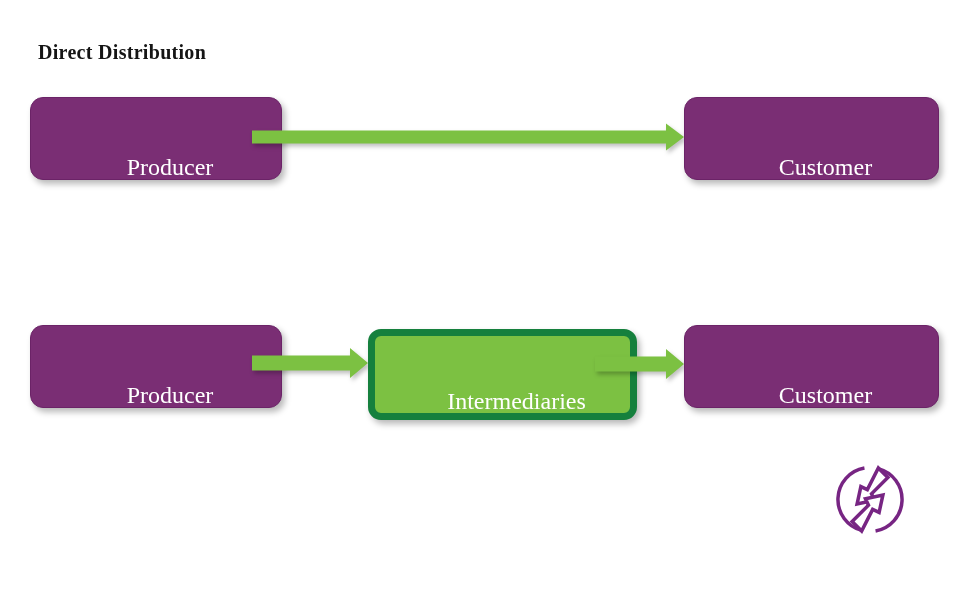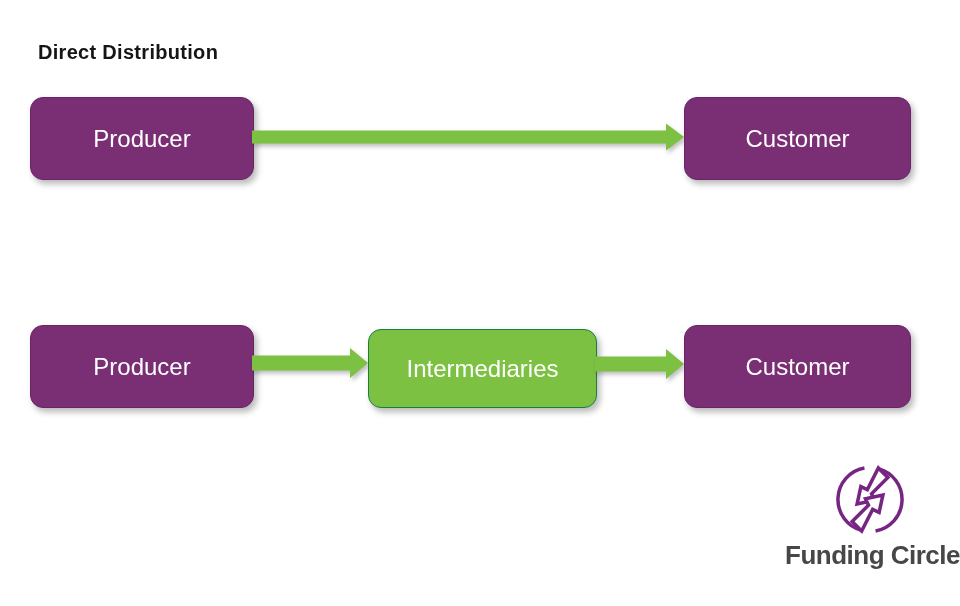--- a/index.html
+++ b/index.html
@@ -1,30 +1,31 @@
 <!DOCTYPE html>
 <html><head>
 <meta charset="utf-8">
 <style>
   html,body { margin:0; padding:0; background:#ffffff; }
   .canvas {
     position:relative; width:960px; height:596px; background:#ffffff;
-    font-family:Liberation Sans, sans-serif; overflow:hidden;
+    font-family:Liberation Serif, serif; overflow:hidden;
   }
   .heading {
     position:absolute; font-size:20px; font-weight:bold; color:#151515;
     letter-spacing:0.3px; white-space:nowrap;
   }
   .node {
-    position:absolute; display:flex; align-items:center; justify-content:center;
+    position:absolute; display:flex; align-items:flex-end; justify-content:center;
     border-radius:13px; color:#ffffff; font-size:24px; line-height:1;
     box-shadow:3px 4px 6px rgba(0,0,0,0.28);
+    padding-left:28px;
   }
   .node.purple { background:#7a2e74; border:1px solid #6b2367; }
-  .node.green  { background:#7cc142; border:1px solid #15803d; }
+  .node.green  { background:#7cc142; border:7px solid #15803d; }
   .arrow { position:absolute; filter:drop-shadow(2px 3px 2px rgba(0,0,0,0.25)); }
   .logo { position:absolute; left:785px; top:461px; width:170px; text-align:center; }
   .logo-icon { display:block; margin:0 auto; }
   .logo-text {
     font-size:26px; font-weight:bold; color:#474747; letter-spacing:-0.5px;
     margin-top:2px; white-space:nowrap;
   }
 </style>
 </head>
 <body>
@@ -68,16 +69,15 @@
 
   <div class="logo">
     <svg class="logo-icon" width="76" height="77" viewBox="0 0 100 100">
       <g fill="none" stroke-width="4.6" stroke-linejoin="miter" stroke="#772583">
         <path d="M 60.9 9.4 A 42 42 0 0 1 57.3 91.4"></path>
         <path d="M 39.1 90.6 A 42 42 0 0 1 42.7 8.6"></path>
         <path d="M 61 8.5 L 73.5 21 L 52 42.5 L 56 51 L 33 56 L 38 33 L 46.5 37 Z" fill="#ffffff"></path>
         <path d="M 39 91.5 L 26.5 79 L 48 57.5 L 44 49 L 67 44 L 62 67 L 53.5 63 Z" fill="#ffffff"></path>
       </g>
     </svg>
-    <div class="logo-text">Funding Circle</div>
   </div>
 
 </div>
 
 </body></html>

